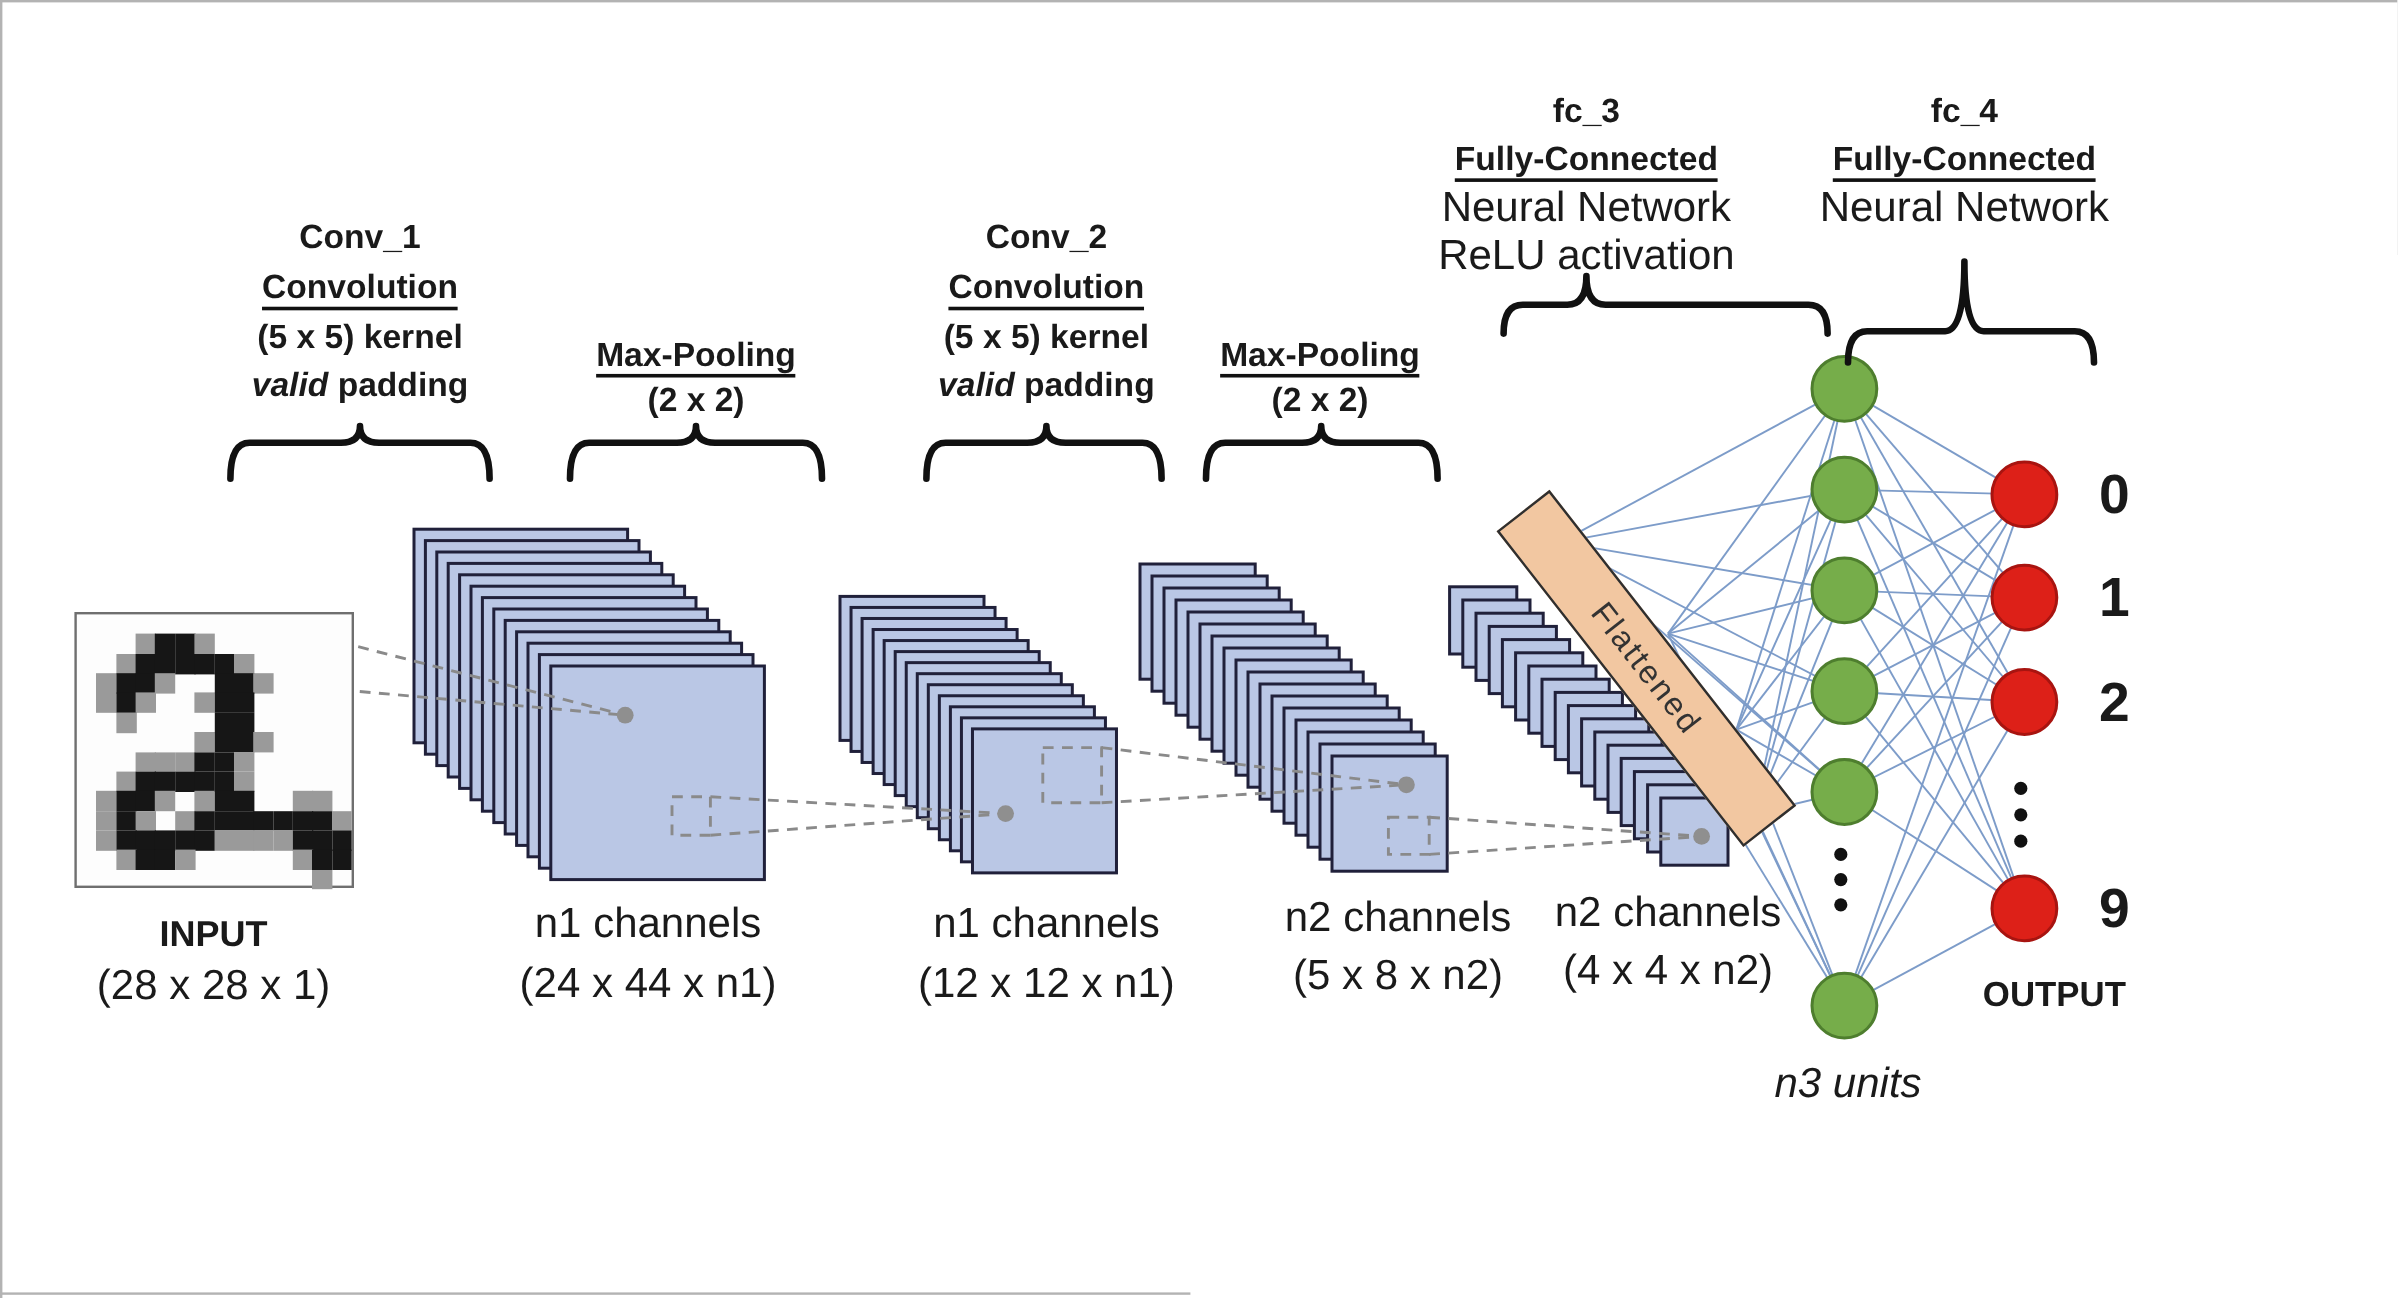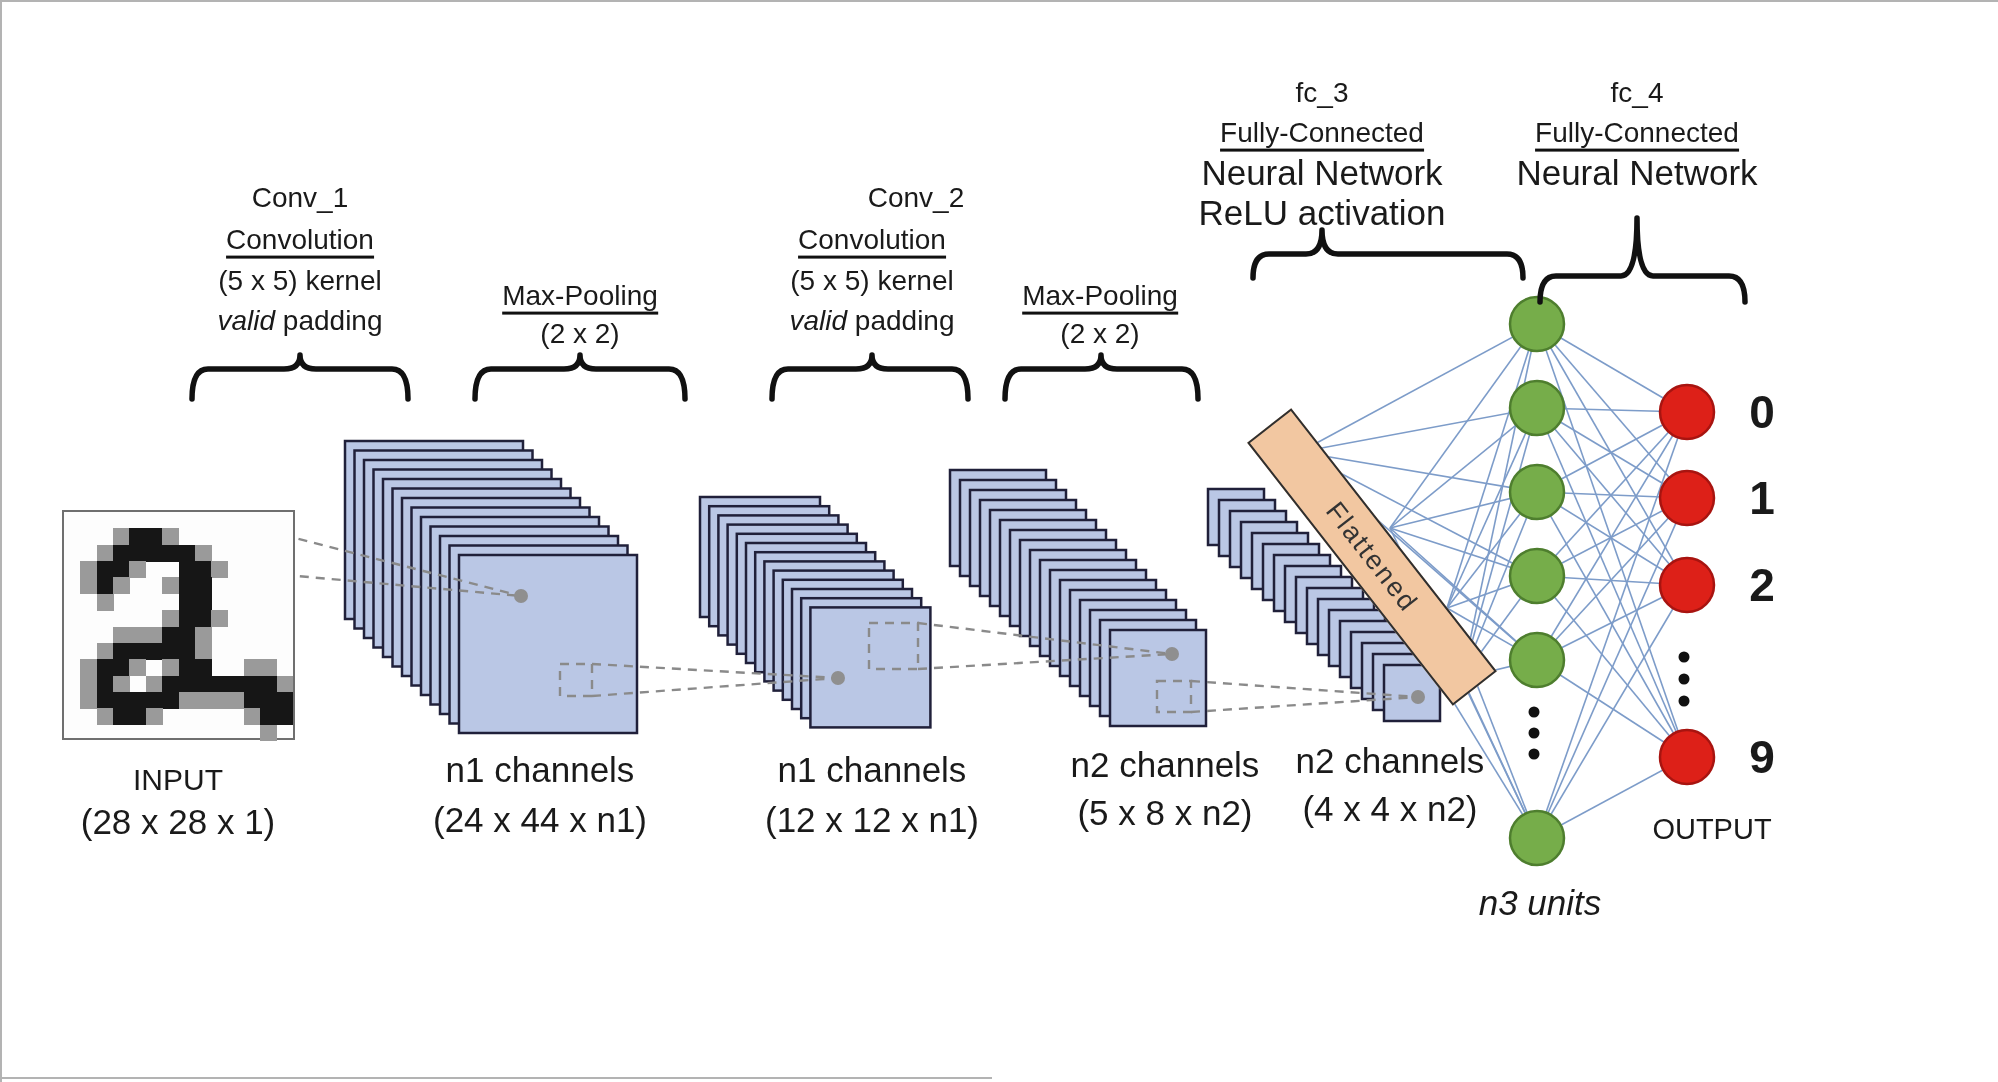--- a/index.html
+++ b/index.html
@@ -3,21 +3,21 @@
 <meta charset="utf-8">
 <style>
   html,body{margin:0;padding:0;background:#e8e8e8;}
   #canvas{
     position:relative;width:1998px;height:1082px;background:#ffffff;
     font-family:"Liberation Sans", sans-serif;color:#1a1a1a;overflow:hidden;
     box-sizing:border-box;
   }
   #art{position:absolute;left:0;top:0;}
   .lbl{position:absolute;transform:translate(-50%,-50%);white-space:nowrap;line-height:1.1;}
-  .b{font-weight:400;}
+  .b{font-weight:700;}
   .i{font-style:italic;}
   .fs28{font-size:28px;}
   .fs27{font-size:35px;}
   .ul{border-bottom:3px solid #111;padding-bottom:1px;}
   .digit{font-size:46px;font-weight:700;}
   .frame{position:absolute;background:#b3b3b3;}
   #inputbox{
     position:absolute;left:62px;top:510px;width:233px;height:230px;
     border:2px solid #6f6f6f;background:#fdfdfd;box-sizing:border-box;
   }
@@ -284,21 +284,21 @@
 </div>
 
 <div class="lbl b fs28" style="left:300px;top:198px;">Conv_1</div>
 <div class="lbl b fs28" style="left:300px;top:240px;"><span class="ul">Convolution</span></div>
 <div class="lbl b fs28" style="left:300px;top:281px;">(5 x 5) kernel</div>
 <div class="lbl b fs28" style="left:300px;top:321px;"><span class="i">valid</span><span> padding</span></div>
 
 <div class="lbl b fs28" style="left:580px;top:296px;"><span class="ul">Max-Pooling</span></div>
 <div class="lbl b fs28" style="left:580px;top:334px;">(2 x 2)</div>
 
-<div class="lbl b fs28" style="left:872px;top:198px;margin-left:44px;">Conv_2</div>
+<div class="lbl b fs28" style="left:872px;top:198px;">Conv_2</div>
 <div class="lbl b fs28" style="left:872px;top:240px;"><span class="ul">Convolution</span></div>
 <div class="lbl b fs28" style="left:872px;top:281px;">(5 x 5) kernel</div>
 <div class="lbl b fs28" style="left:872px;top:321px;"><span class="i">valid</span><span> padding</span></div>
 
 <div class="lbl b fs28" style="left:1100px;top:296px;"><span class="ul">Max-Pooling</span></div>
 <div class="lbl b fs28" style="left:1100px;top:334px;">(2 x 2)</div>
 
 <div class="lbl b fs28" style="left:1322px;top:93px;">fc_3</div>
 <div class="lbl b fs28" style="left:1322px;top:133px;"><span class="ul">Fully-Connected</span></div>
 <div class="lbl fs27" style="left:1322px;top:173px;">Neural Network</div>

